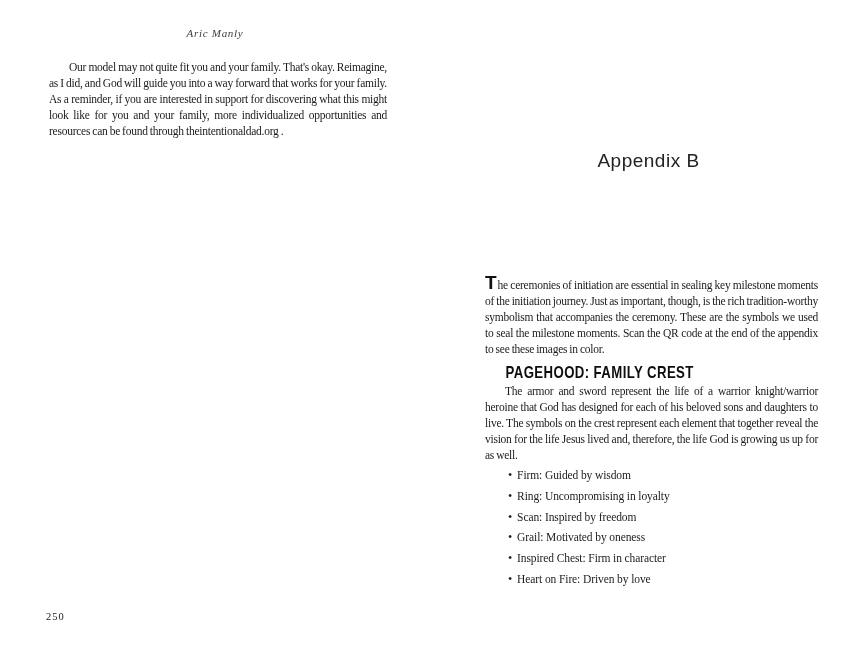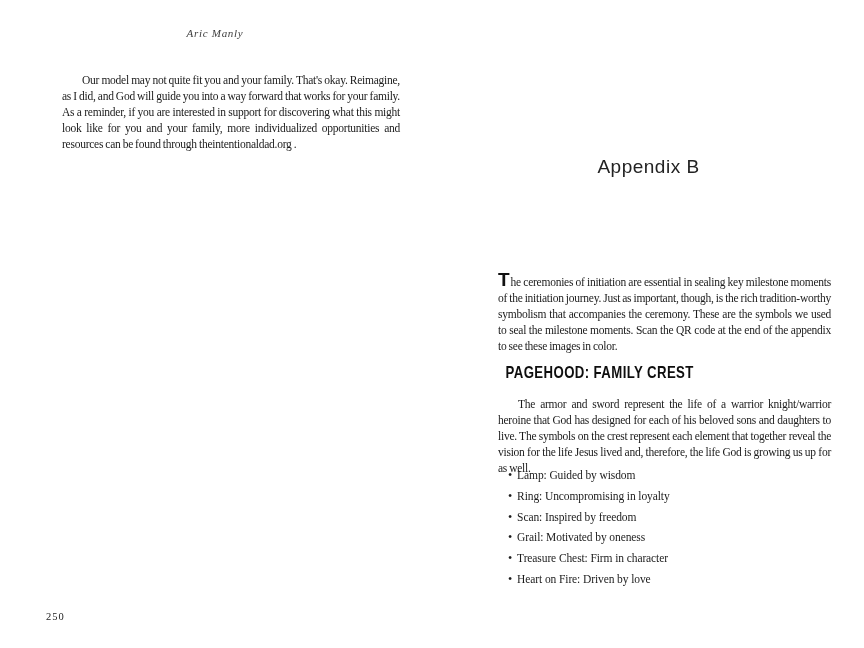--- a/index.html
+++ b/index.html
@@ -23,34 +23,34 @@
     color: #3d3d3d; letter-spacing: 0.7px;
   }
   .folio {
     top: 610px; text-align: left;
     font: 10.5px/14px "Liberation Serif", serif;
     color: #222222; letter-spacing: 1px;
   }
 
   
   .body-para {
-    margin: 16px;
+    margin: 3px;
     font: 11.5px/16px "Liberation Serif", serif;
     color: #1b1b1b;
     text-align: justify;
     letter-spacing: -0.25px;
     word-spacing: -0.5px;
     -webkit-hyphens: auto; hyphens: auto;
   }
   .indent { text-indent: 20px; }
   .page.left .body-para { top: 56px; }
 
   
   .appendix-label {
-    top: 155px; text-align: center;
+    top: 149px; text-align: center;
     font: 400 19px/24px "Liberation Sans", sans-serif;
     color: #232323; letter-spacing: 0.5px;
   }
   .chapter-title-wrap { top: 192px; text-align: center; }
   .section-heading-wrap { top: 362px; text-align: left; }
   .condensed {
     display: inline-block;
     font-family: "Liberation Sans", sans-serif;
     font-weight: 700;
     font-size: 25px; line-height: 28px;
@@ -58,21 +58,21 @@
     letter-spacing: 0.5px;
     transform: scaleX(0.62);
     transform-origin: 50% 50%;
     white-space: nowrap;
   }
   .condensed.small {
     font-size: 16.5px; line-height: 20px;
     transform: scaleX(0.8);
   }
 
-  .intro { top: 256px; }
+  .intro { top: 272px; }
   .dropcap {
     font-family: "Liberation Sans", sans-serif;
     font-weight: 700;
     font-size: 19px;
     line-height: 16px;
     letter-spacing: 0;
     color: #111111;
     margin-right: 1px;
   }
   .sect { top: 380px; }
@@ -108,37 +108,37 @@
 
     <div class="section-heading-wrap">
       <span class="condensed small">PAGEHOOD: FAMILY CREST</span>
     </div>
 
     <p class="body-para indent sect">The armor and sword represent the life of a warrior knight/warrior heroine that God has designed for each of his beloved sons and daughters to live. The symbols on the crest represent each element that together reveal the vision for the life Jesus lived and, therefore, the life God is growing us up for as well.</p>
 
     <div class="bullet-list">
         <div class="bullet-row">
           <span class="dot">•</span>
-          <span>Lamp: Guided by wisdom</span>
+          <span>Firm: Guided by wisdom</span>
         </div>
         <div class="bullet-row">
           <span class="dot">•</span>
           <span>Ring: Uncompromising in loyalty</span>
         </div>
         <div class="bullet-row">
           <span class="dot">•</span>
           <span>Scan: Inspired by freedom</span>
         </div>
         <div class="bullet-row">
           <span class="dot">•</span>
           <span>Grail: Motivated by oneness</span>
         </div>
         <div class="bullet-row">
           <span class="dot">•</span>
-          <span>Treasure Chest: Firm in character</span>
+          <span>Inspired Chest: Firm in character</span>
         </div>
         <div class="bullet-row">
           <span class="dot">•</span>
           <span>Heart on Fire: Driven by love</span>
         </div>
       </div>
 
   </section>
 
 </div>

